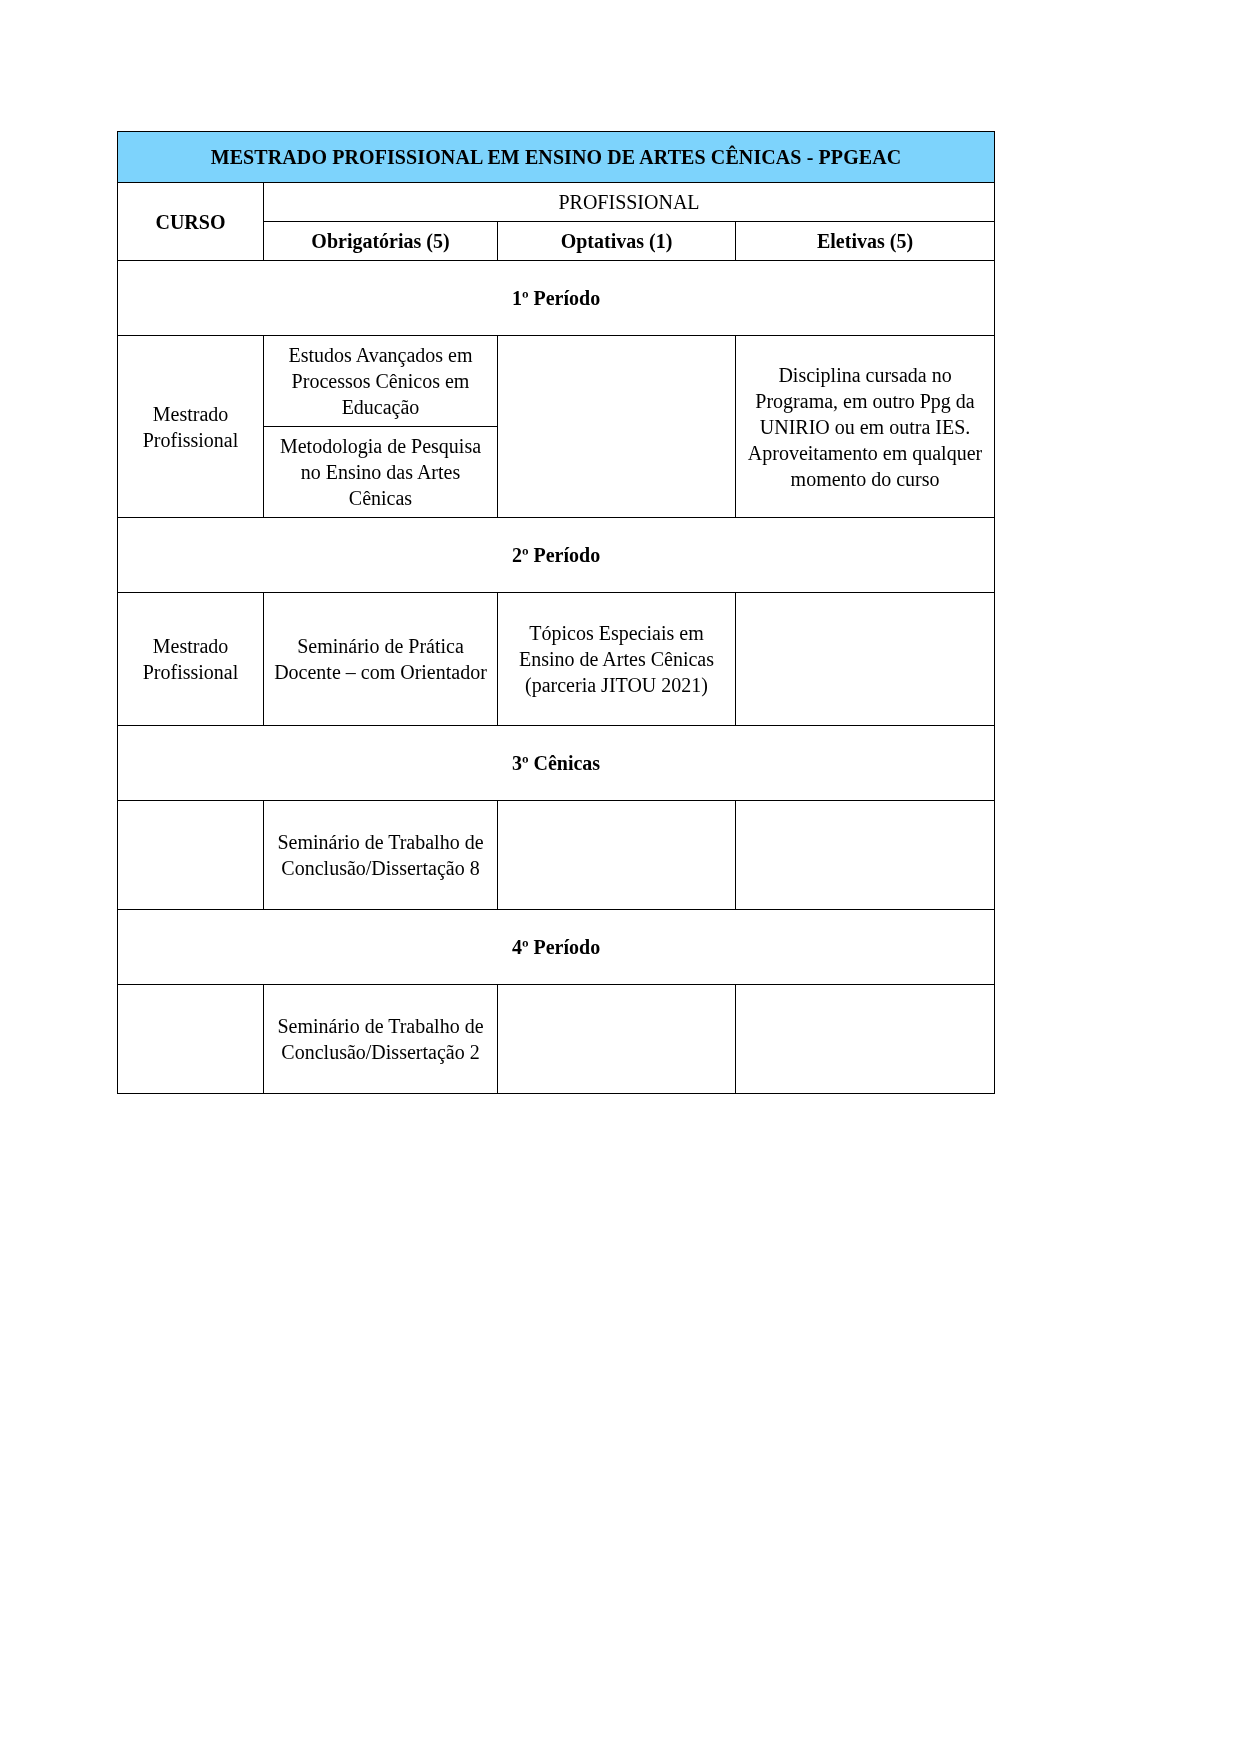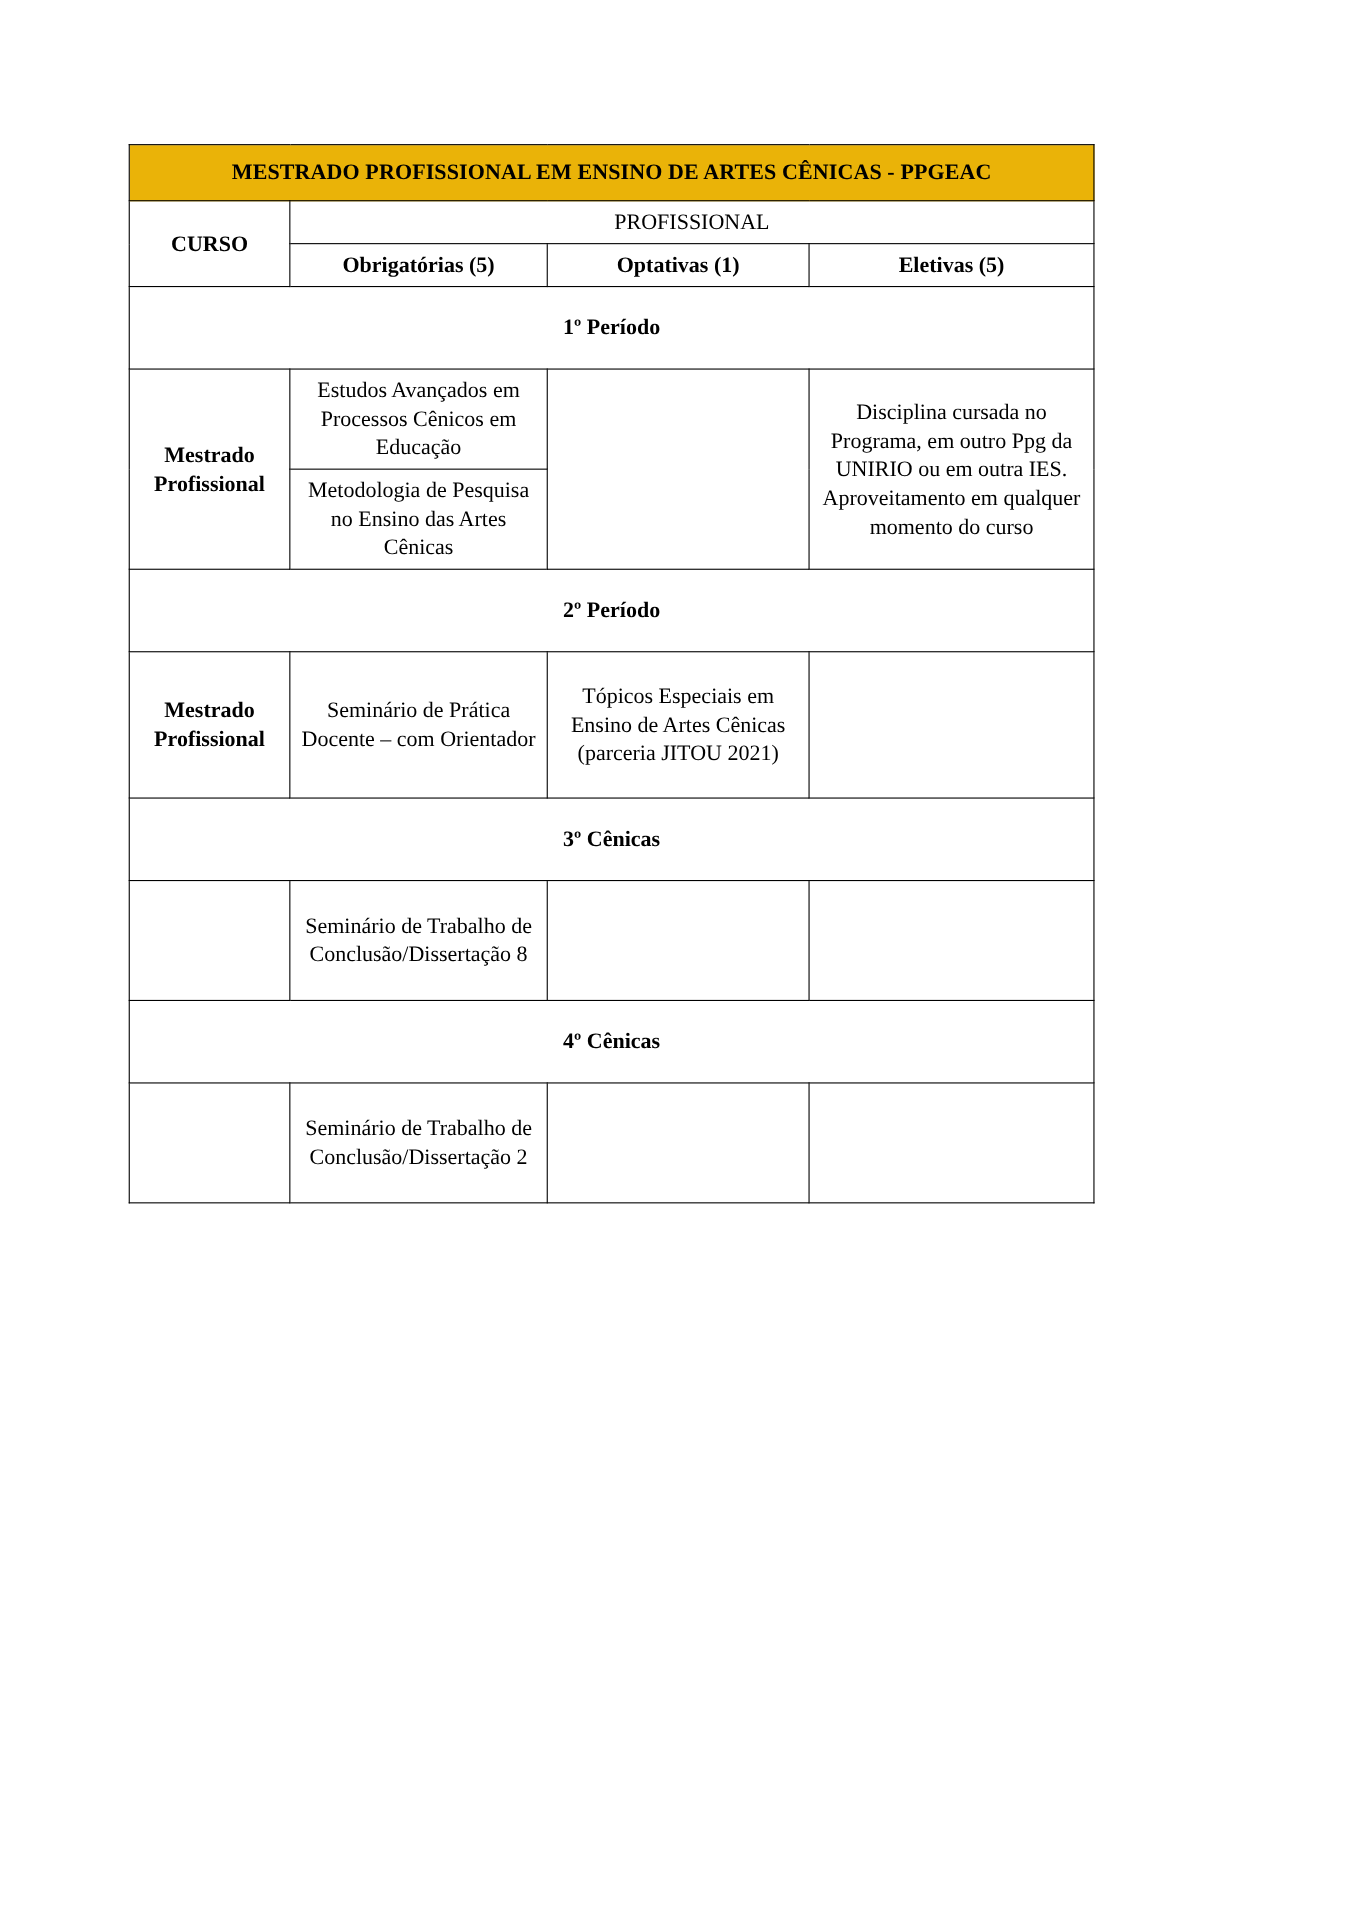--- a/index.html
+++ b/index.html
@@ -35,21 +35,21 @@
   }
   table.curriculum td {
     border: 1px solid #000000;
     vertical-align: middle;
     padding: 6px 8px;
     font-size: 20px;
     line-height: 1.3;
     text-align: center;
   }
   .title-cell {
-    background: #eab308;
+    background: #7dd3fc;
     color: #000000;
     font-weight: bold;
     font-size: 21px;
     text-align: center;
     padding: 12px 10px !important;
     letter-spacing: 0.1px;
   }
   .course-head {
     font-weight: bold;
     font-size: 23px;
@@ -61,21 +61,21 @@
   .subhead {
     font-weight: bold;
     font-size: 21px;
   }
   .period-row td {
     font-weight: bold;
     font-size: 20px;
     padding: 24px 8px !important;
   }
   .course-label {
-    font-weight: bold;
+    font-weight: normal;
     font-size: 20px;
     line-height: 1.35;
   }
   .cell-text {
     font-size: 20px;
     line-height: 1.35;
   }
   .col-course { width: 146px; }
   .col-obrig  { width: 234px; }
   .col-opt    { width: 238px; }
@@ -142,21 +142,21 @@
         </tr>
 
         <tr>
           <td class="cell-text empty-cell"></td>
           <td class="cell-text" style="height:96px;">Seminário de Trabalho de Conclusão/Dissertação 8</td>
           <td class="cell-text empty-cell"></td>
           <td class="cell-text empty-cell"></td>
         </tr>
 
         <tr class="period-row">
-          <td colspan="4">4º Cênicas</td>
+          <td colspan="4">4º Período</td>
         </tr>
 
         <tr>
           <td class="cell-text empty-cell"></td>
           <td class="cell-text" style="height:96px;">Seminário de Trabalho de Conclusão/Dissertação 2</td>
           <td class="cell-text empty-cell"></td>
           <td class="cell-text empty-cell"></td>
         </tr>
       </tbody>
     </table>

